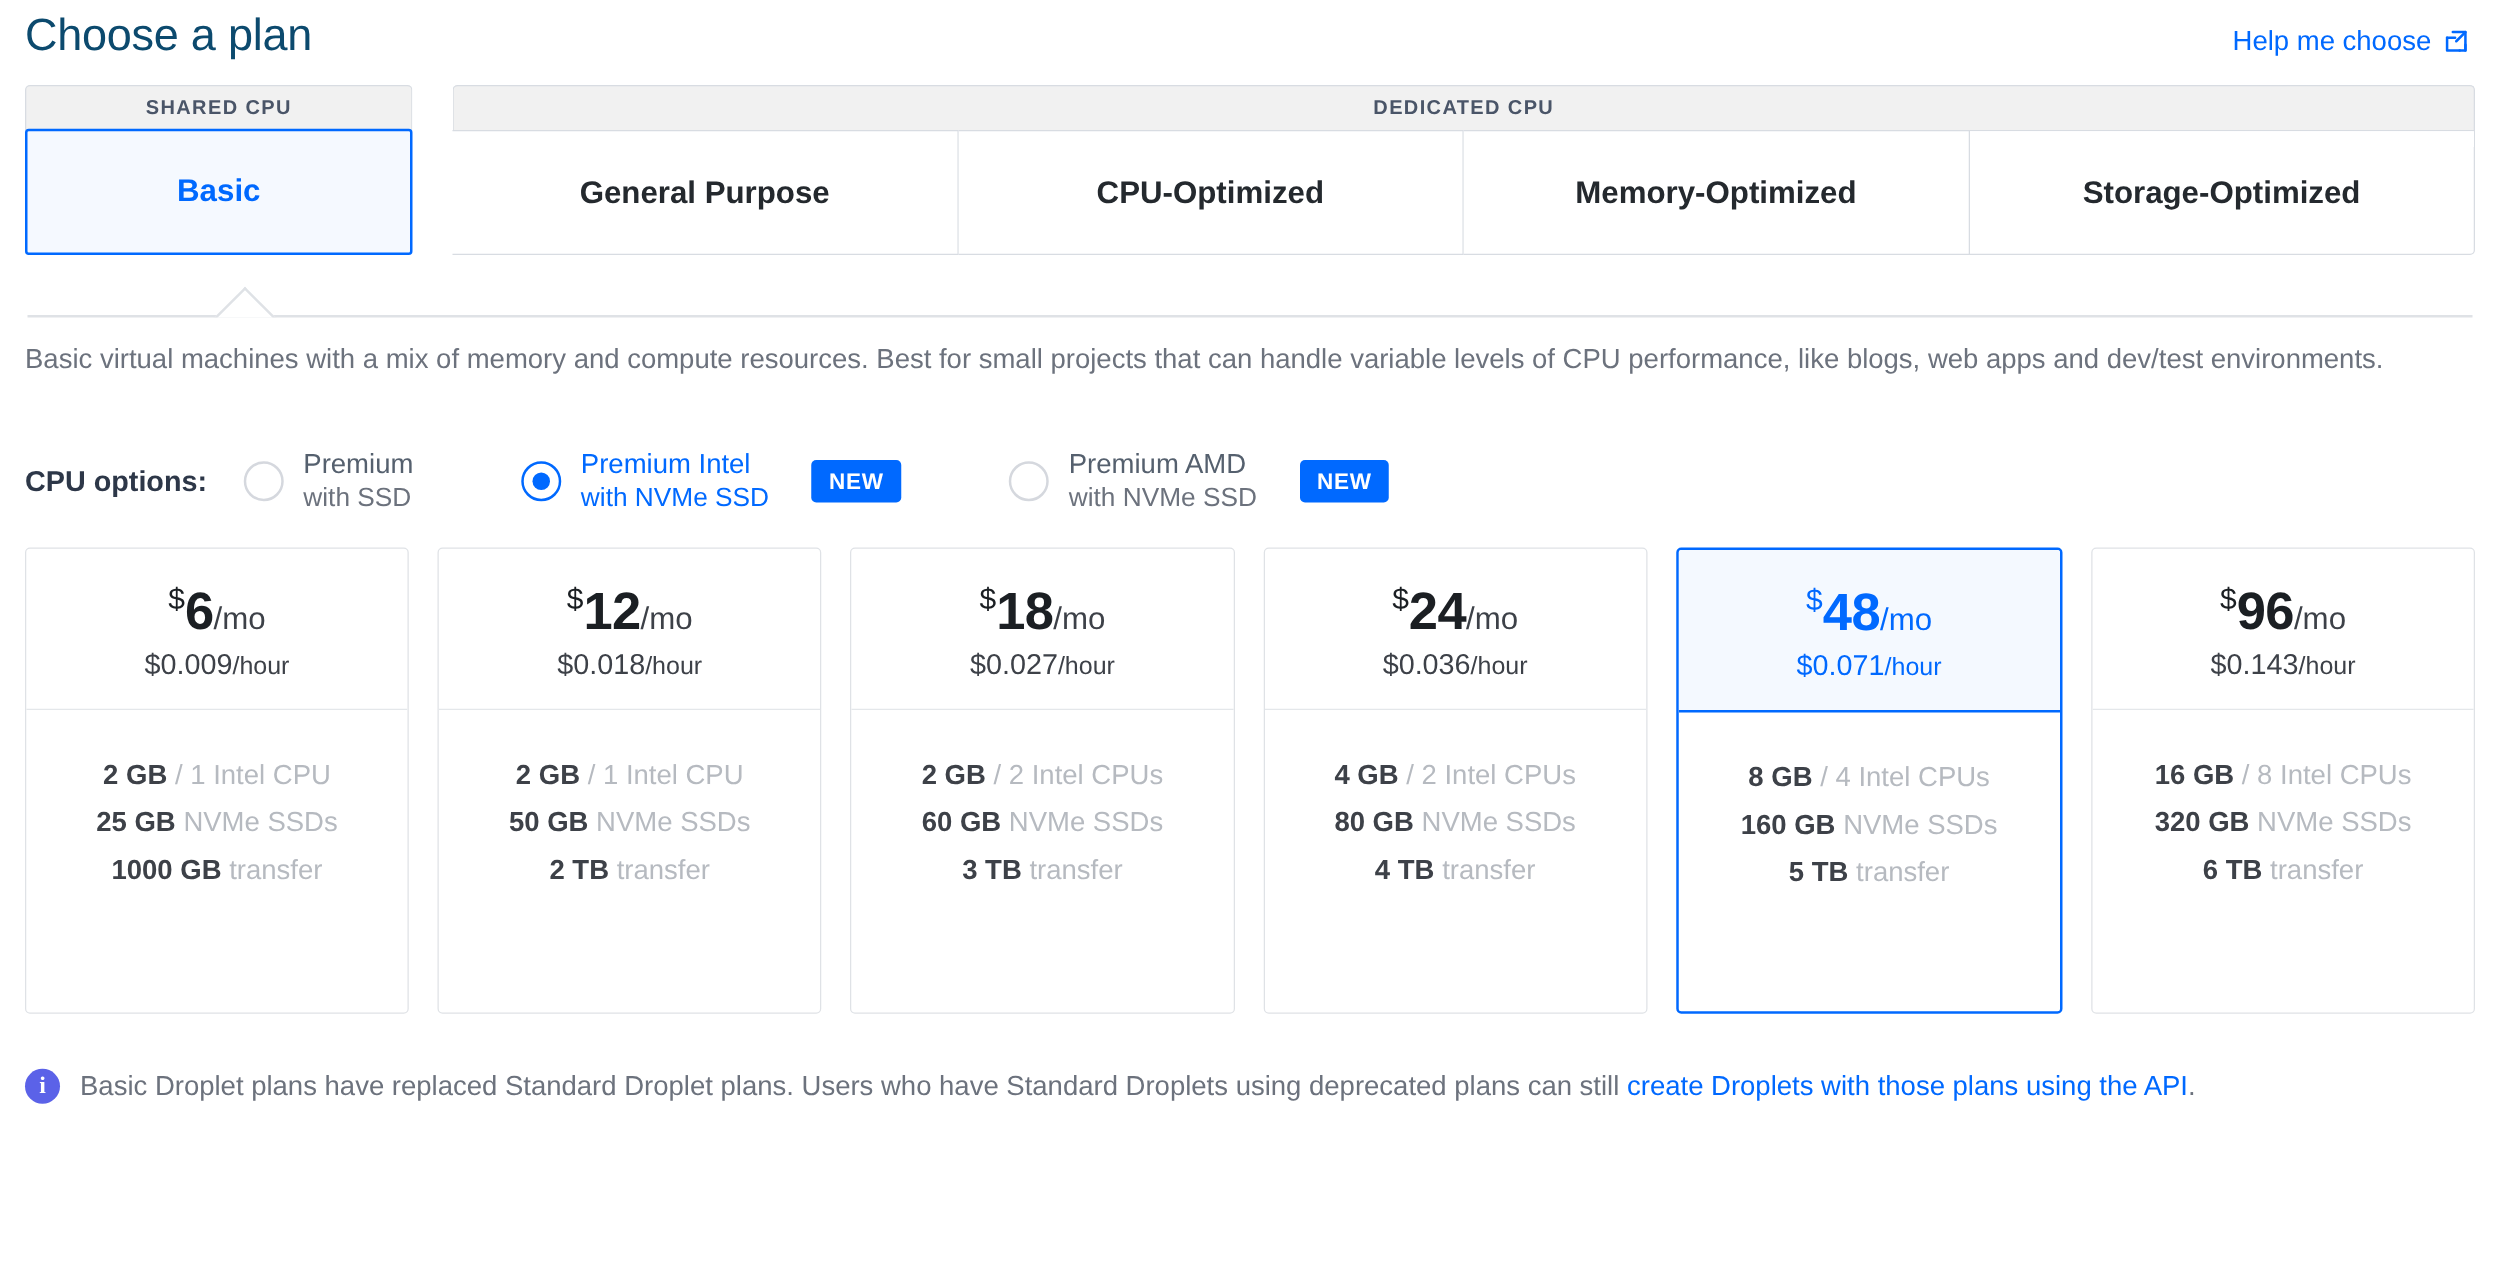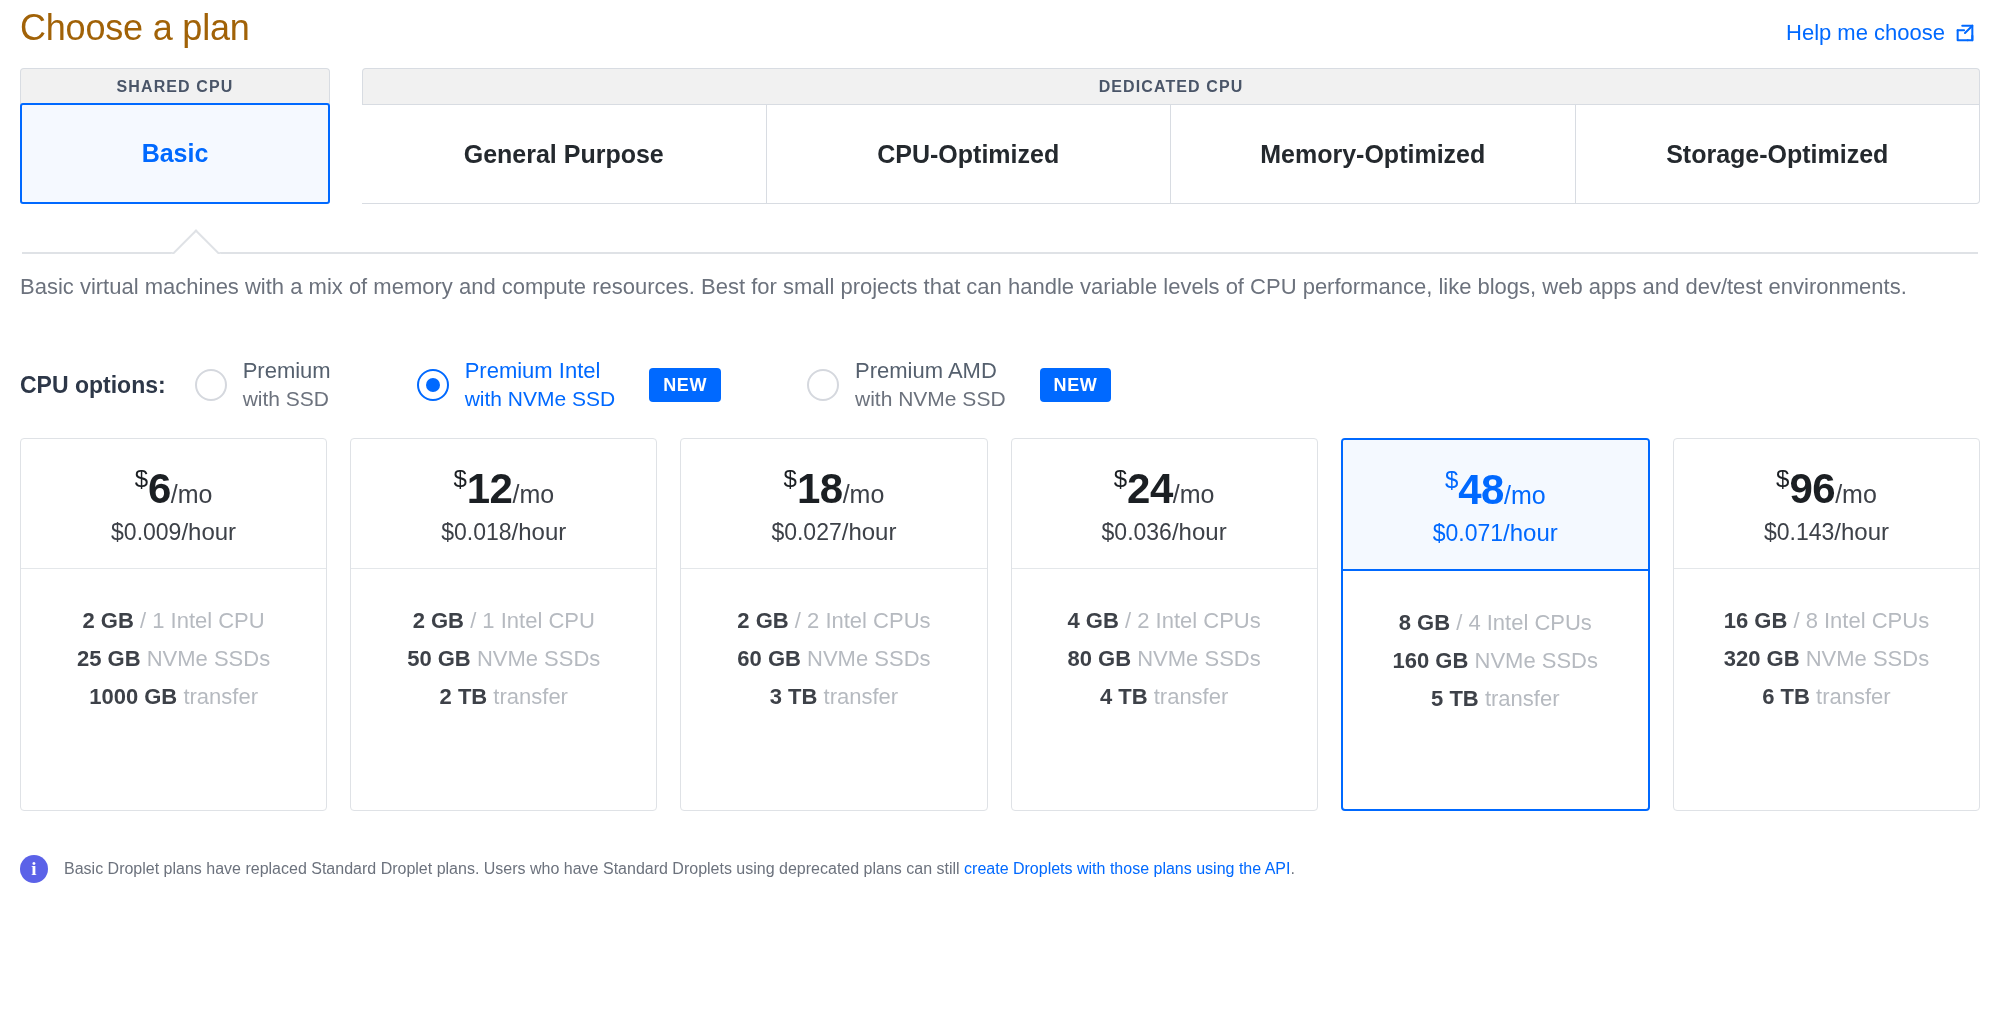--- a/index.html
+++ b/index.html
@@ -10,21 +10,21 @@
     -webkit-font-smoothing: antialiased;
   }
   .page { position: relative; width: 2000px; height: 1027px; padding: 0 20px; }
 
   
   .header-row {
     display: flex; align-items: baseline; justify-content: space-between;
     padding-top: 6px; height: 66px;
   }
   .page-title {
-    font-size: 36px; font-weight: 400; color: #a16207;
+    font-size: 36px; font-weight: 400; color: #0c4a6e;
     letter-spacing: -0.2px; line-height: 44px;
   }
   .help-link {
     display: inline-flex; align-items: center; gap: 9px;
     color: #0069ff; font-size: 22px; line-height: 26px;
     text-decoration: none; cursor: pointer; padding-right: 4px;
   }
   .ext-icon { display: inline-block; width: 22px; height: 22px; }
 
   
@@ -147,21 +147,21 @@
   .card.selected .card-price {
     background: #f4f9ff;
     border-bottom: 2px solid #0069ff;
   }
   .price-line { white-space: nowrap; }
   .p-cur { font-size: 24px; color: #1b1f23; vertical-align: 16px; }
   .p-amt { font-size: 42px; font-weight: 700; color: #1b1f23; letter-spacing: -0.5px; }
   .p-per { font-size: 25px; color: #3d4148; }
   .card.selected .p-cur, .card.selected .p-amt, .card.selected .p-per { color: #0069ff; }
   .price-hour { font-size: 23px; color: #3d4148; margin-top: 5px; }
-  .price-hour .ph-unit { font-size: 24px; }
+  .price-hour .ph-unit { font-size: 20px; }
   .card.selected .price-hour { color: #0069ff; }
 
   .card-specs {
     flex: 1; text-align: center;
     padding-top: 33px;
   }
   .spec { font-size: 22px; line-height: 38px; white-space: nowrap; }
   .spec .v { color: #3d4148; font-weight: 700; }
   .spec .l { color: #b6bac0; }
 
@@ -170,21 +170,21 @@
     display: flex; gap: 16px; margin-top: 38px;
     max-width: 1960px;
   }
   .info-icon {
     flex: 0 0 28px; width: 28px; height: 28px; border-radius: 50%;
     background: #5b62e8; color: #fff;
     font-size: 19px; font-weight: 700;
     display: flex; align-items: center; justify-content: center;
     margin-top: 6px; font-family: "Liberation Serif", serif;
   }
-  .notice-text { font-size: 16px; line-height: 39px; color: #6c727d; }
+  .notice-text { font-size: 22px; line-height: 39px; color: #6c727d; }
   .notice-text a { color: #0069ff; text-decoration: none; cursor: pointer; }
 </style>
 </head>
 <body>
 
 <div class="page">
 
   <div class="header-row">
     <h1 class="page-title">Choose a plan</h1>
     <a class="help-link">

